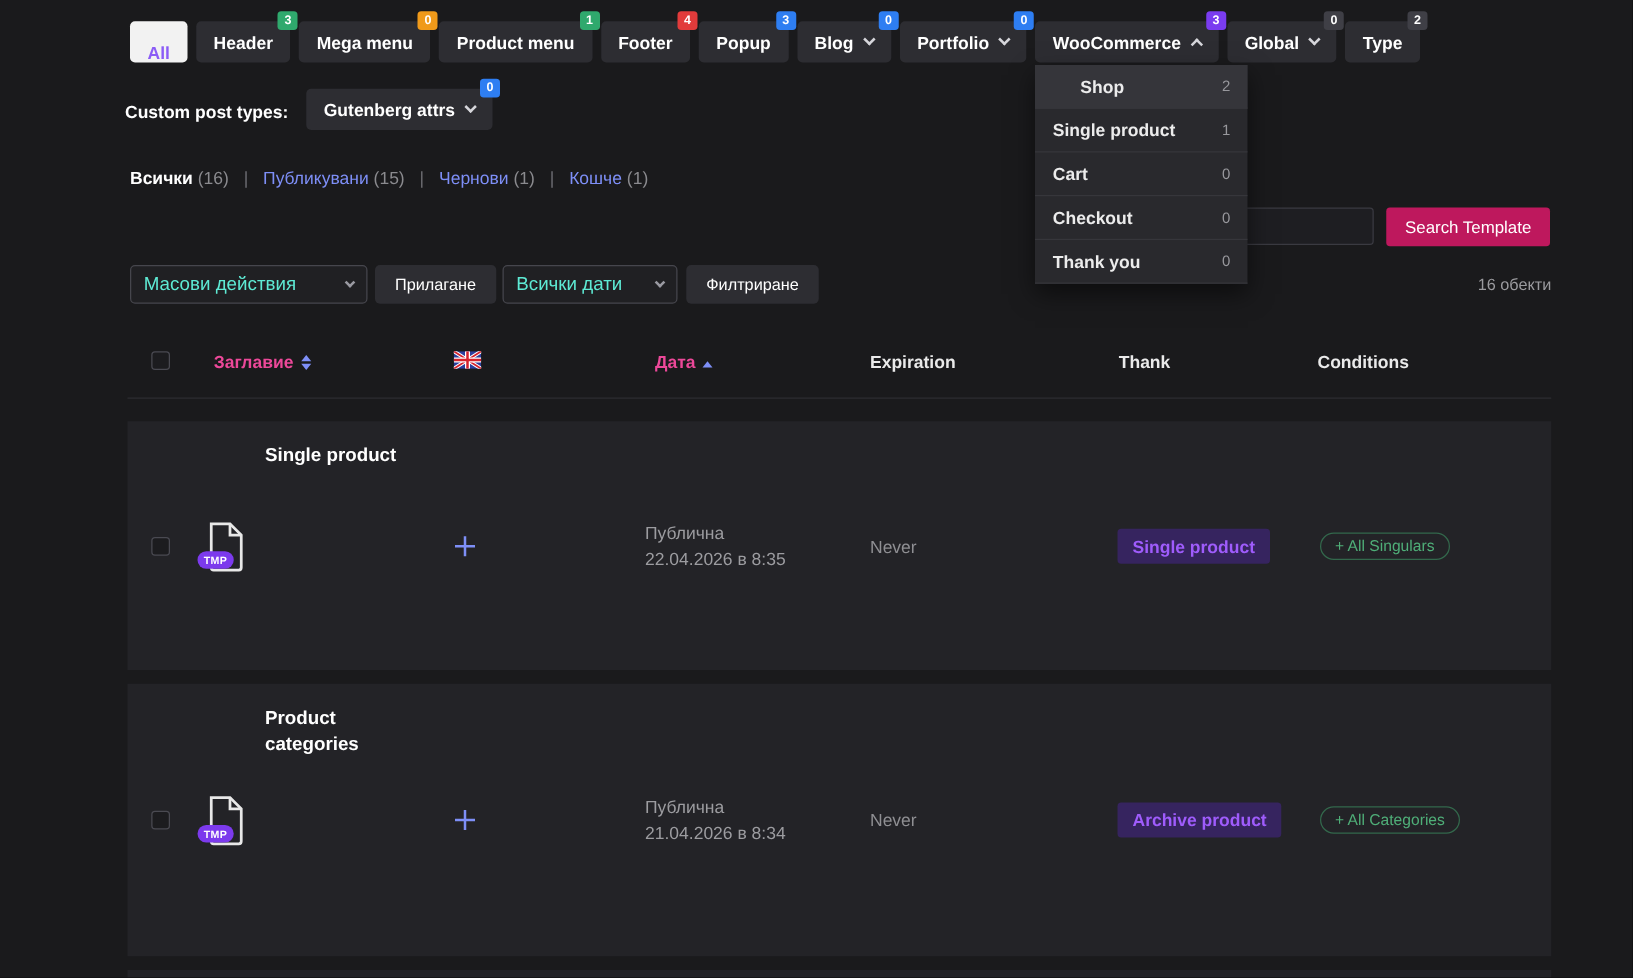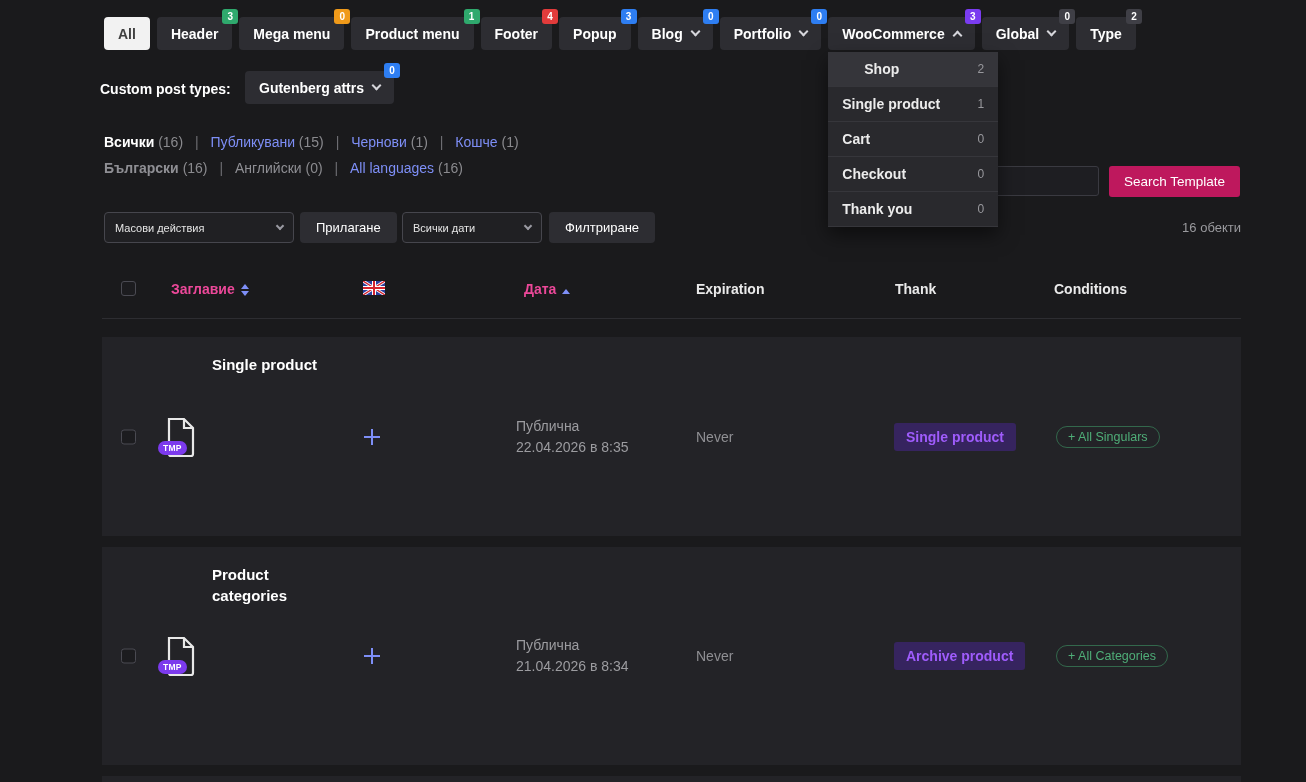--- a/index.html
+++ b/index.html
@@ -21,21 +21,21 @@
   }
   .tab {
     position:relative;
     display:inline-flex; align-items:center;
     height:33px; padding:0 14px;
     background:#2d2d32; color:#fff;
     font-size:14px; font-weight:bold;
     border-radius:4px; cursor:pointer;
     white-space:nowrap;
   }
-  .tab.active { background:#f2f2f2; color:#404040; }
+  .tab.active { background:#f2f2f2; color:#8b5cf6;align-items:flex-end; }
   .badge {
     position:absolute; top:-8px; right:-6px;
     min-width:16px; height:15px; line-height:15px;
     padding:0 4px; border-radius:3px;
     font-size:10px; font-weight:bold; color:#fff;
     text-align:center; background:#3f3f46;
   }
   .chev {
     display:inline-block; width:7px; height:7px;
     border-right:2px solid #d6d6db; border-bottom:2px solid #d6d6db;
@@ -89,21 +89,21 @@
     background:#be185d; color:#fff; border:none; border-radius:3px;
     font-family:"Liberation Sans", sans-serif;
     font-size:13.5px; padding:0 15px; cursor:pointer;
   }
 
   
   .select {
     position:absolute; top:212px; height:31px;
     display:flex; align-items:center; justify-content:space-between;
     background:#202023; border:1px solid #46464d; border-radius:4px;
-    color:#e5e5e5; font-size:11px; padding:0 10px; cursor:pointer;
+    color:#5eead4; font-size:15px; padding:0 10px; cursor:pointer;
   }
   .sel-actions { left:104px; width:190px; }
   .sel-dates { left:402px; width:140px; }
   .btn-sec {
     position:absolute; top:212px; height:31px;
     background:#2d2d32; color:#fff; border:none; border-radius:4px;
     font-family:"Liberation Sans", sans-serif;
     font-size:13px; padding:0 16px; cursor:pointer;
   }
   .btn-apply { left:300px; }
@@ -275,27 +275,20 @@
   <div class="status-row r1">
     <span class="cur"><span>Всички</span> <span class="count">(16)</span></span>
     <span class="sep">|</span>
     <span class="link"><span>Публикувани</span> <span class="count">(15)</span></span>
     <span class="sep">|</span>
     <span class="link"><span>Чернови</span> <span class="count">(1)</span></span>
     <span class="sep">|</span>
     <span class="link"><span>Кошче</span> <span class="count">(1)</span></span>
   </div>
 
-  <div class="status-row r2">
-    <span class="muted-b"><span>Български</span> <span class="count">(16)</span></span>
-    <span class="sep">|</span>
-    <span class="muted"><span>Английски</span> <span class="count">(0)</span></span>
-    <span class="sep">|</span>
-    <span class="link"><span>All languages</span> <span class="count">(16)</span></span>
-  </div>
 
   <input class="search-input" type="text" value="" style="">
   <button class="search-btn">Search Template</button>
 
   <div class="select sel-actions">
     <span>Масови действия</span>
     <span class="chev small"></span>
   </div>
   <button class="btn-sec btn-apply">Прилагане</button>
   <div class="select sel-dates">

